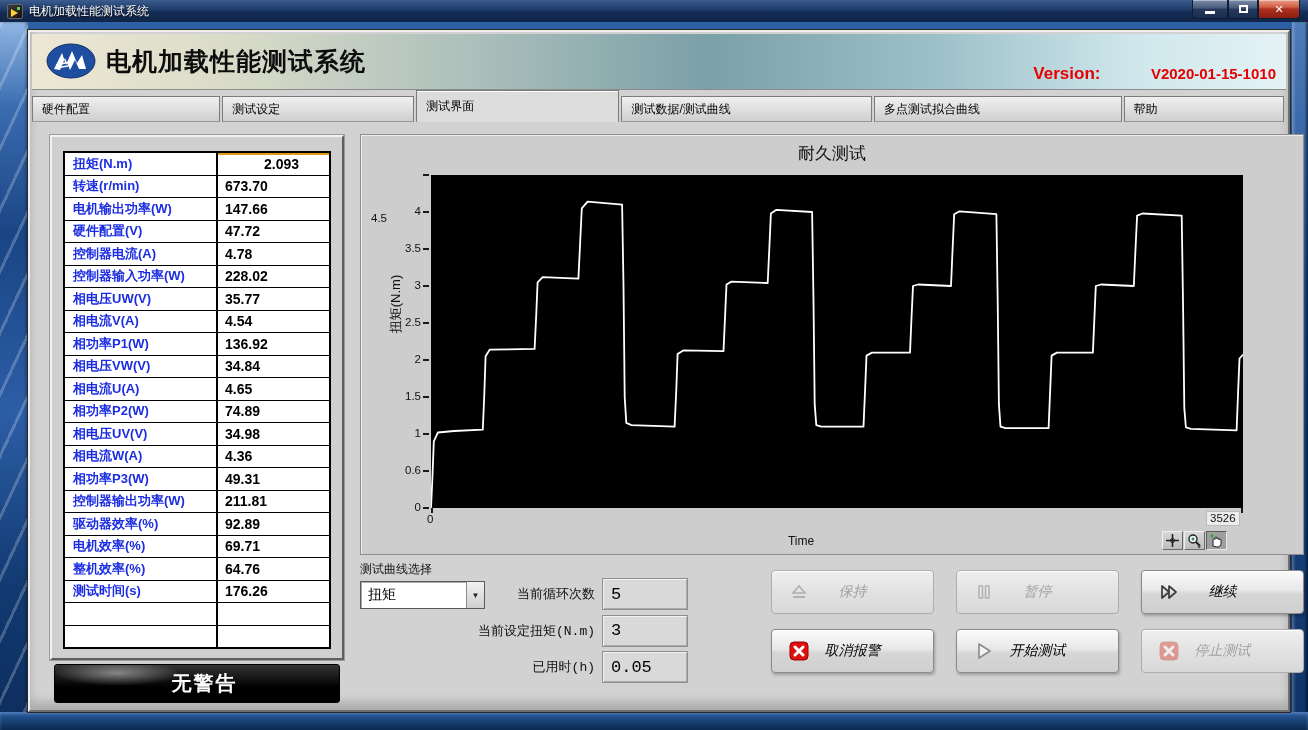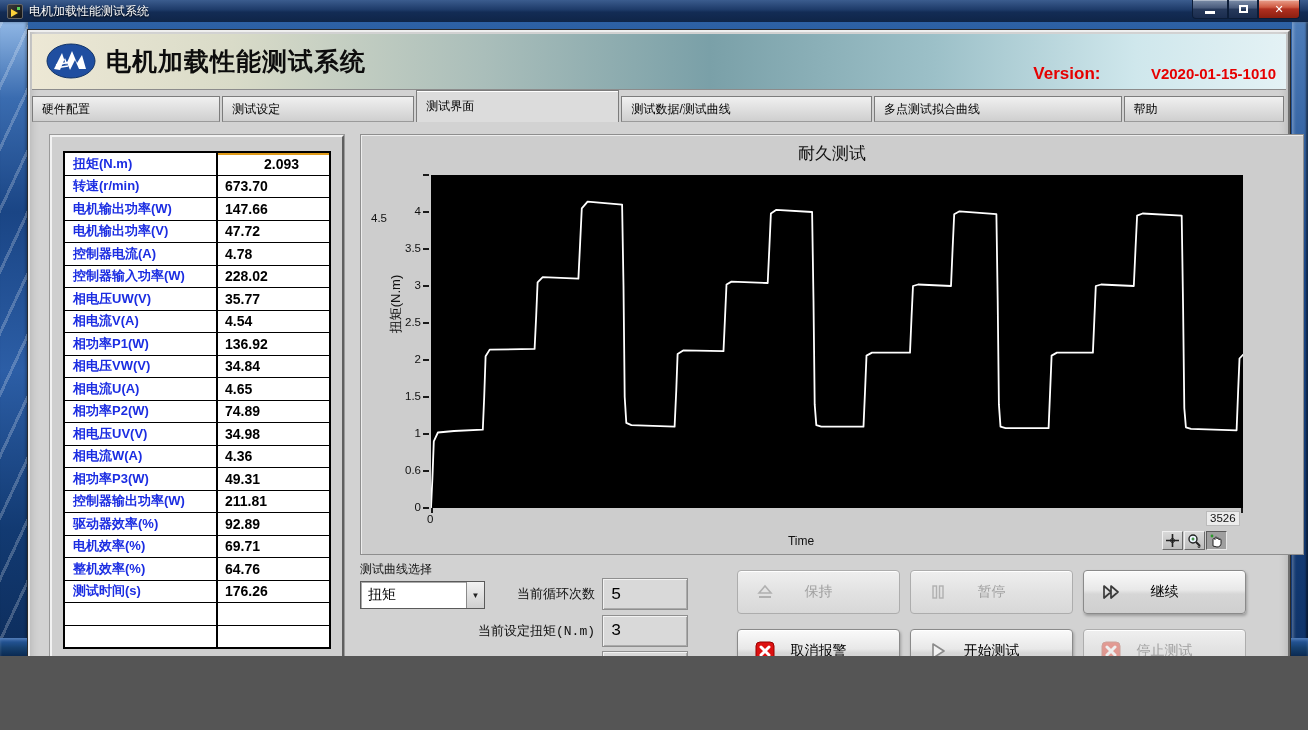--- a/index.html
+++ b/index.html
@@ -1,17 +1,17 @@
 <!DOCTYPE html>
 <html><head>
 <meta charset="utf-8">
 <style>
   * { margin:0; padding:0; box-sizing:border-box; }
   body { font-family:"Liberation Sans","DejaVu Sans",sans-serif; background:#555; }
-  #stage { position:relative; width:1308px; height:656px; overflow:hidden;
+  #stage { position:relative; width:1308px; height:730px; overflow:hidden;
            background:linear-gradient(180deg,#2f64a8 0%,#1c488a 30%,#143a75 100%); }
   
   .frame-streaks { position:absolute; left:0; top:22px; width:28px; bottom:0;
     background:linear-gradient(180deg,#8fb6e4 0%,#3a6cb0 12%,#1a4585 30%,#2c5ea6 55%,#123a72 80%,#0d2d5c 100%);
     box-shadow:inset -2px 0 3px rgba(0,0,0,.35); }
   .frame-streaks:after { content:""; position:absolute; inset:0;
     background:repeating-linear-gradient(115deg, rgba(255,255,255,.22) 0 3px, rgba(255,255,255,0) 3px 26px); }
   .frame-right { position:absolute; right:0; top:22px; width:16px; bottom:0;
     background:linear-gradient(180deg,#4d7cb8 0%,#1c4a8c 40%,#0f3368 100%);
     box-shadow:inset 2px 0 3px rgba(255,255,255,.25), inset -2px 0 2px rgba(0,0,0,.5); }
@@ -111,22 +111,22 @@
   .combo .cbtn { width:18px; background:linear-gradient(#f2f2f2,#cfcfcf); border-left:1px solid #8a8a8a;
     display:flex; align-items:center; justify-content:center; font-size:8px; color:#222; }
 
   .fields { position:absolute; left:400px; top:546px; width:258px; }
   .frow { display:flex; align-items:center; height:32px; margin-bottom:4.5px;font-family:Liberation Mono, monospace; }
   .flabel { flex:1; text-align:right; font-size:13px; color:#111; padding-right:7px; }
   .fbox { width:86px; height:32px; background:#d9d9d9; border:1px solid #8f8f8f;
     box-shadow:inset 1px 1px 0 #f2f2f2, inset -1px -1px 0 #ababab;
     font-size:17px; color:#000; display:flex; align-items:center; padding-left:8px; }
 
-  .btn-grid { position:absolute; left:707px; top:538px; width:514px; height:104px;
-    display:grid; grid-template-columns:repeat(3,163px); grid-template-rows:44px 44px; gap:15px 10px; }
+  .btn-grid { position:absolute; left:741px; top:538px; width:514px; height:104px;
+    display:grid; grid-template-columns:repeat(3,163px); grid-template-rows:44px 44px; gap:15px 22px;font-style:italic; }
   .btn { position:relative; border-radius:4px; border:1px solid #8a8a8a;
     background:linear-gradient(180deg,#fafafa 0%,#e8e8e8 45%,#d6d6d6 55%,#cfcfcf 100%);
     box-shadow:inset 0 1px 0 #fff, 1px 2px 3px rgba(0,0,0,.25);
     font-size:14px; color:#000; display:flex; align-items:center; justify-content:center; cursor:pointer; }
   .btn.disabled { color:#a0a0a0; border-color:#adadad; box-shadow:inset 0 1px 0 #fff;
     background:linear-gradient(180deg,#efefef 0%,#e2e2e2 50%,#d8d8d8 100%); cursor:default; }
   .btn .bico { position:absolute; left:16px; top:50%; transform:translateY(-50%); width:22px; height:22px; }
 </style>
 </head>
 <body>
@@ -184,21 +184,21 @@
           </div>
           <div class="trow">
             <div class="tlabel">转速(r/min)</div>
             <div class="tvalue">673.70</div>
           </div>
           <div class="trow">
             <div class="tlabel">电机输出功率(W)</div>
             <div class="tvalue">147.66</div>
           </div>
           <div class="trow">
-            <div class="tlabel">电机输出功率(V)</div>
+            <div class="tlabel">硬件配置(V)</div>
             <div class="tvalue">47.72</div>
           </div>
           <div class="trow">
             <div class="tlabel">控制器电流(A)</div>
             <div class="tvalue">4.78</div>
           </div>
           <div class="trow">
             <div class="tlabel">控制器输入功率(W)</div>
             <div class="tvalue">228.02</div>
           </div>

